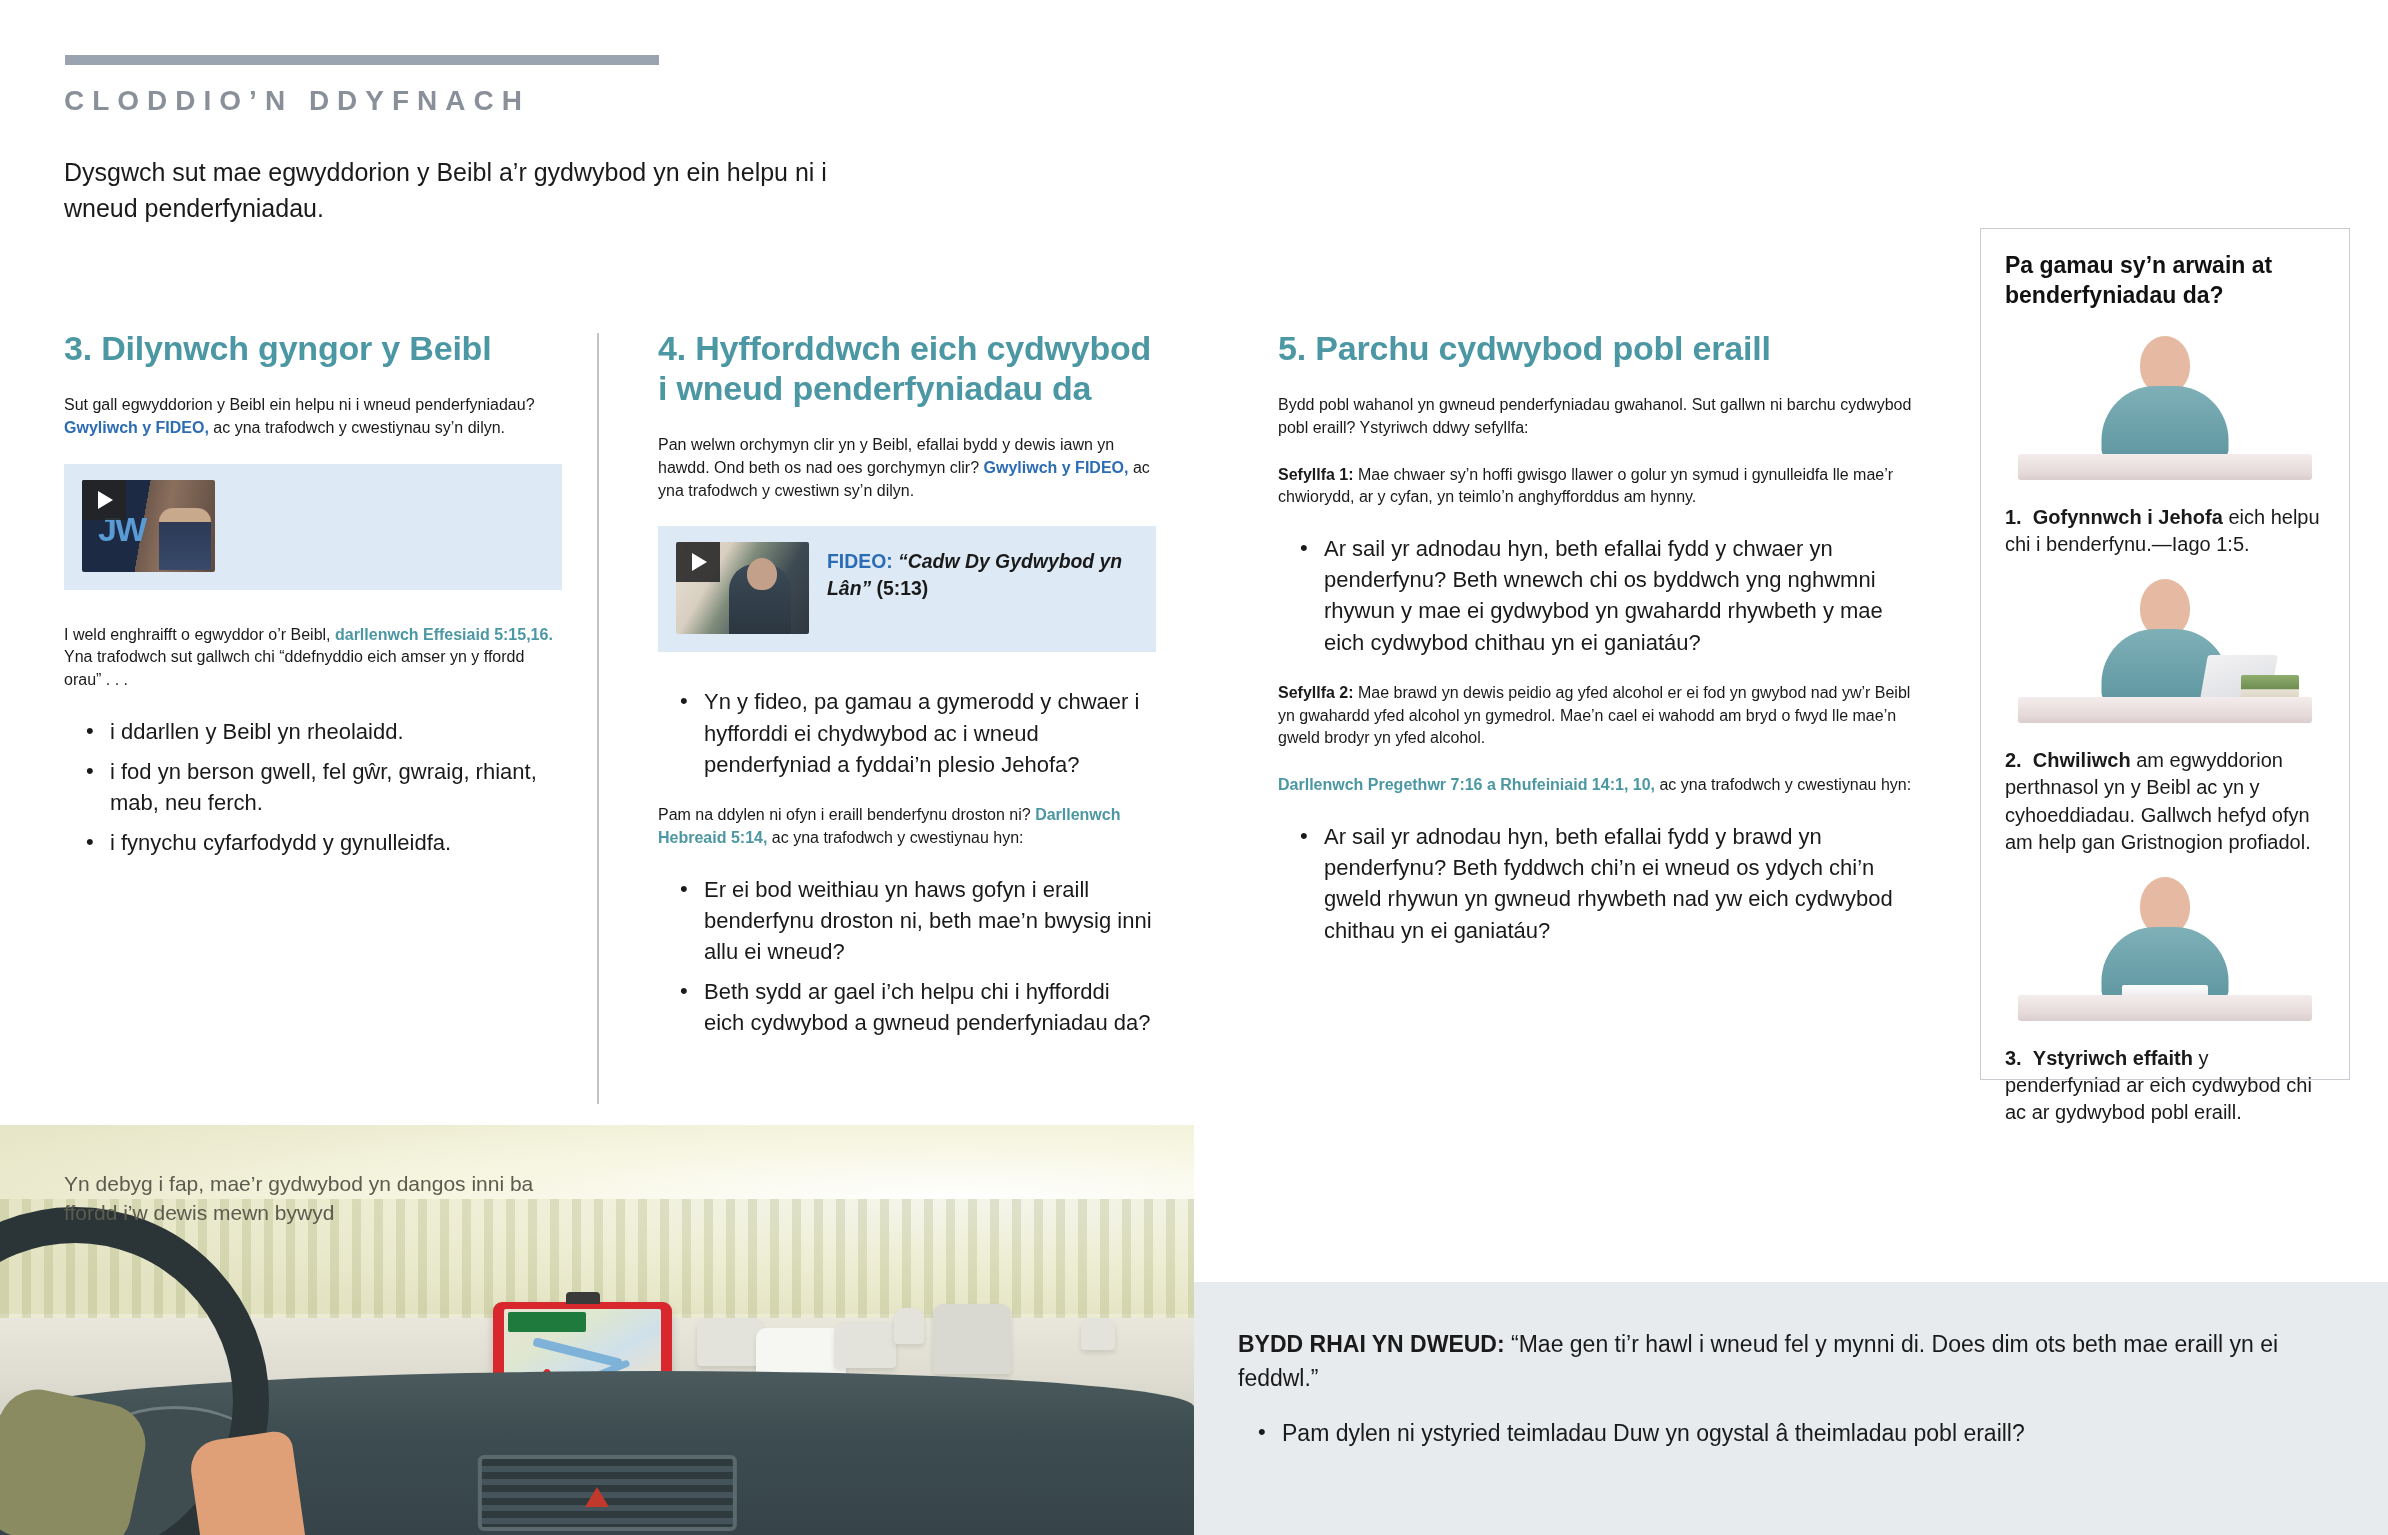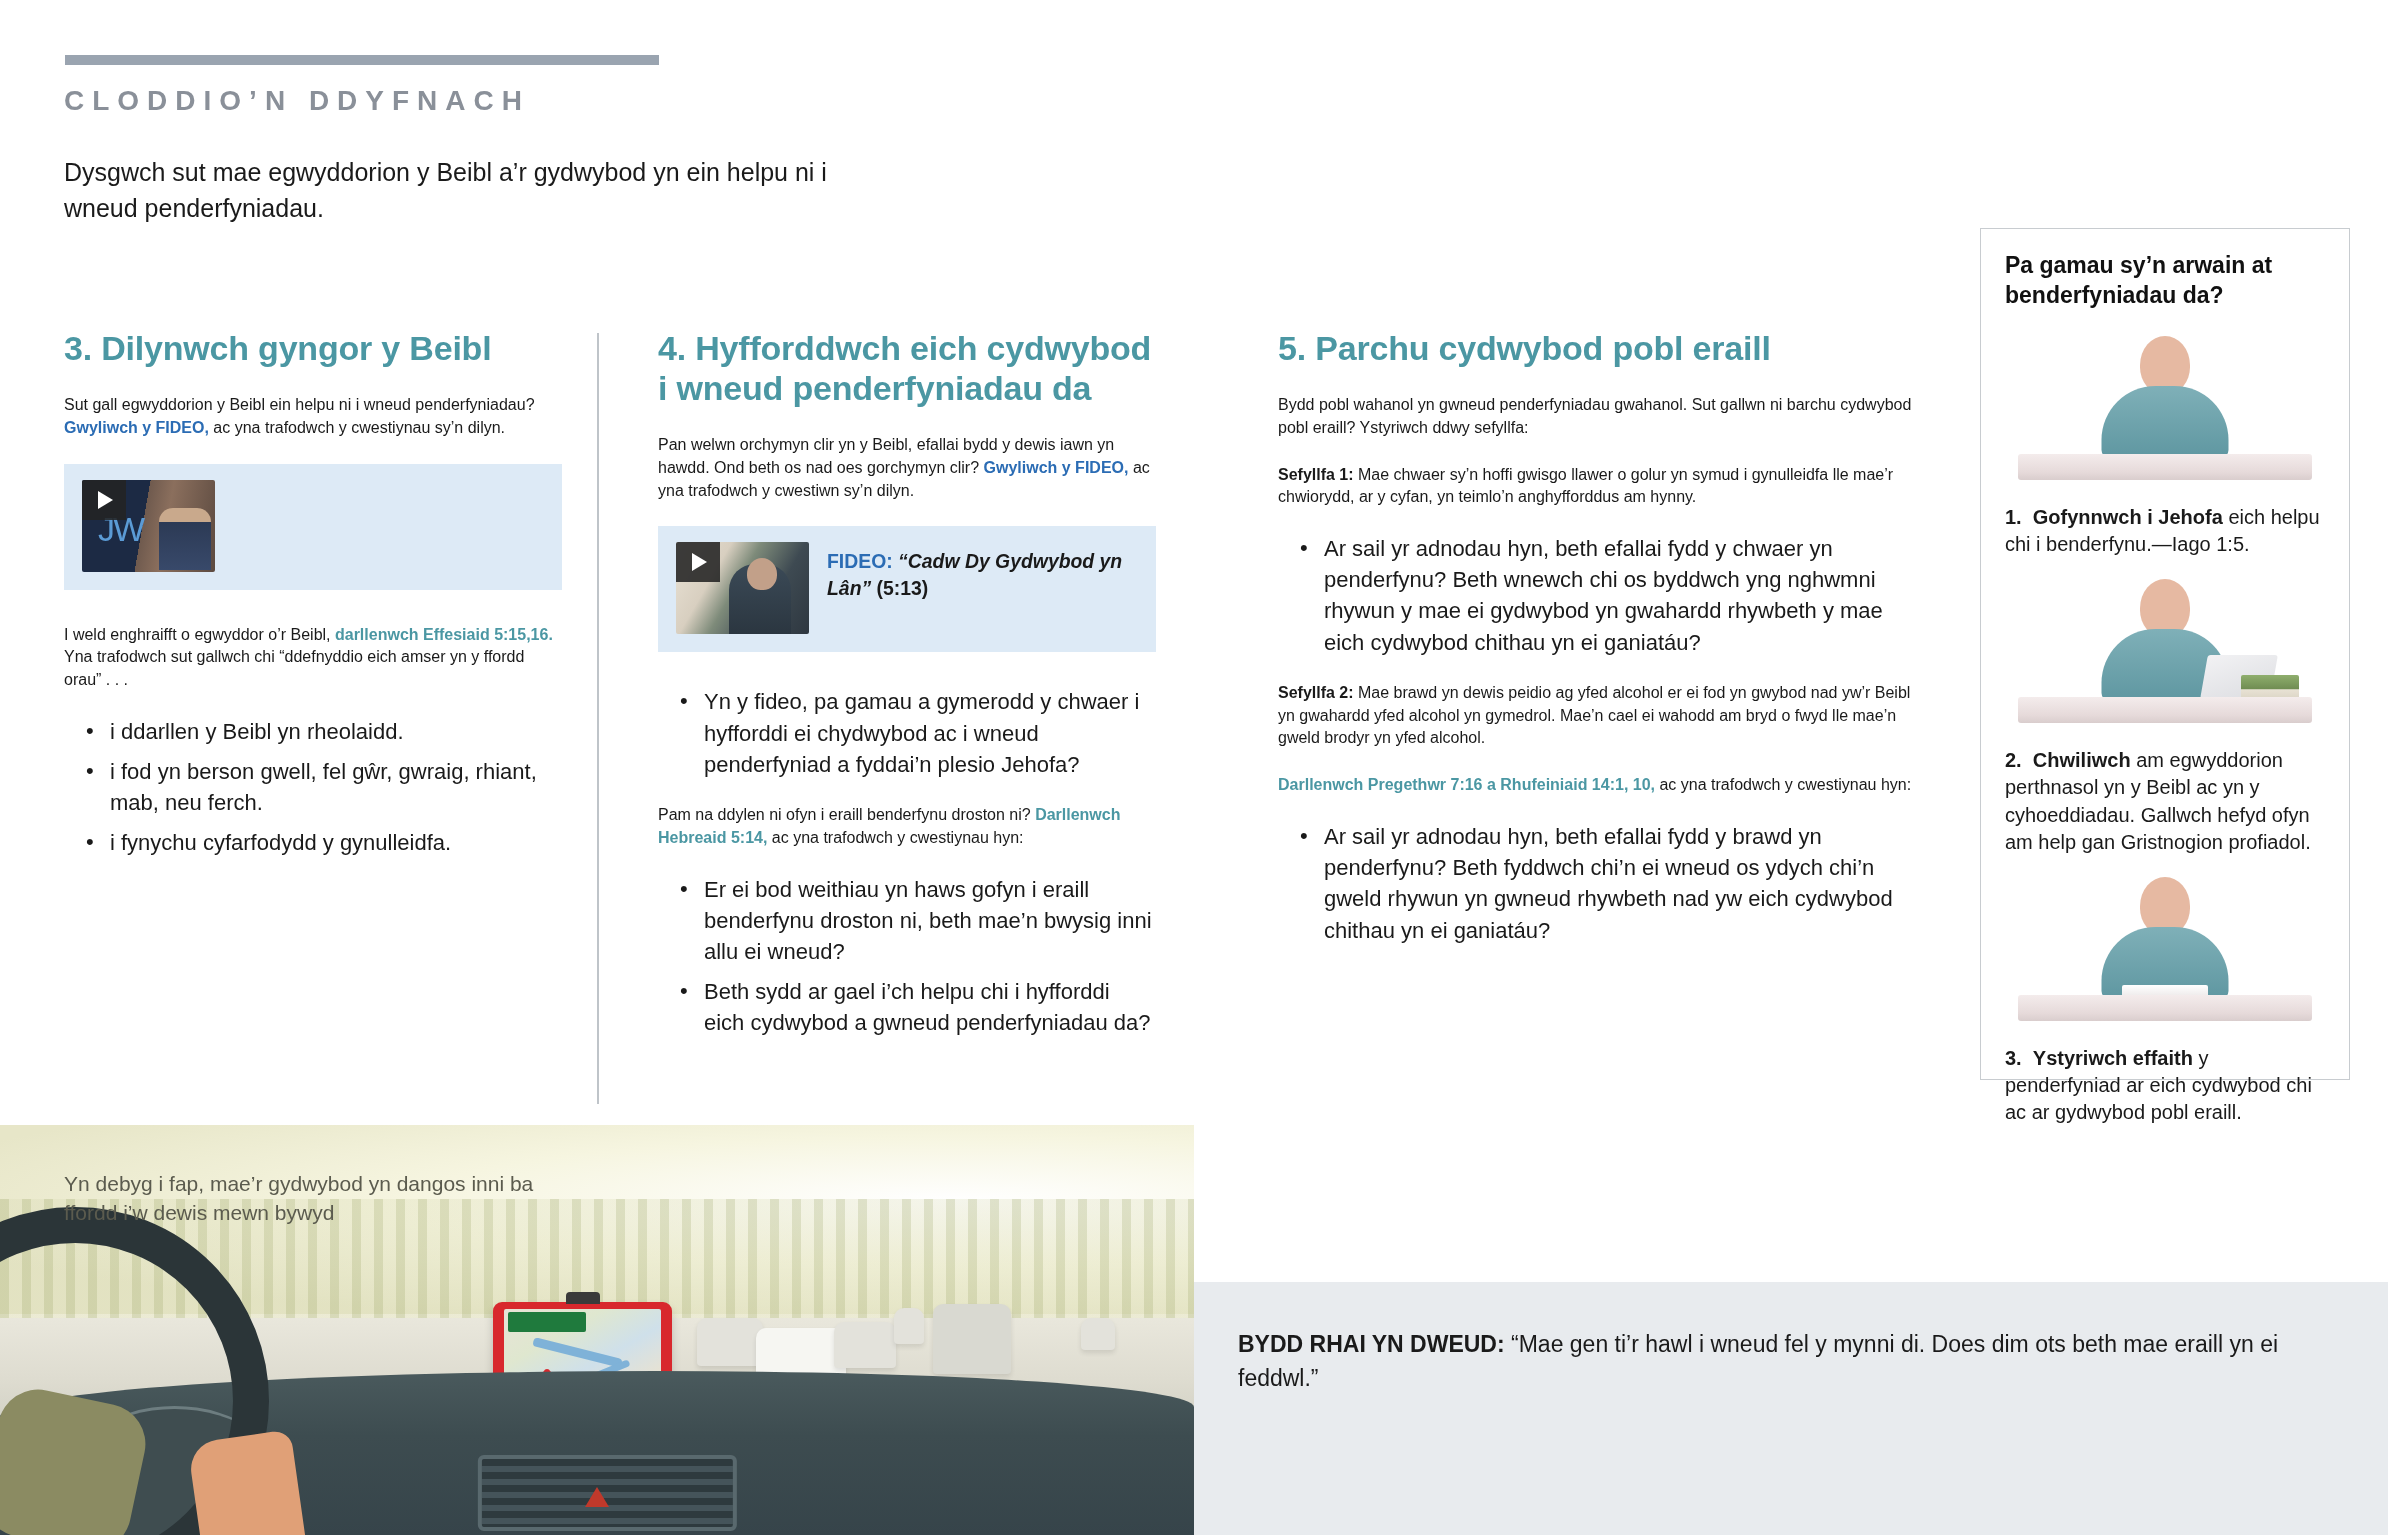--- a/index.html
+++ b/index.html
@@ -79,21 +79,21 @@
   .video .thumb.t1{
     background:
       linear-gradient(100deg,#1c2a44 0%,#1c2a44 46%,#6f5a4e 46%,#8b6f5d 62%,#5c4a40 100%);
   }
   .video .thumb.t1:after{
     content:""; position:absolute; right:4px; bottom:2px; width:52px; height:62px;
     background:linear-gradient(180deg,#c9a98c 0%,#c9a98c 22%,#2c3a55 23%,#38496a 100%);
     border-radius:14px 14px 0 0;
   }
   .video .thumb.t1 .jw{
-    position:absolute; left:16px; top:30px; font-size:34px; font-weight:400;
+    position:absolute; left:16px; top:30px; font-size:34px; font-weight:700;
     color:#5b9bd5; letter-spacing:-2px; z-index:2;
   }
   .video .thumb.t2{
     background:linear-gradient(120deg,#eae3d6 0%,#d8cfc0 30%,#7e8b7a 46%,#3e4a52 70%,#2e3740 100%);
   }
   .video .thumb.t2:after{
     content:""; position:absolute; right:18px; bottom:0; width:62px; height:70px;
     background:linear-gradient(180deg,#3b4a57 0%,#2b3640 100%);
     border-radius:26px 26px 0 0;
   }
@@ -487,15 +487,18 @@
   <div class="sleeve"></div>
   <div class="hand"></div>
 </div>
 <div class="photo-caption">Yn debyg i fap, mae’r gydwybod yn dangos inni ba ffordd i’w dewis mewn bywyd</div>
 
 <div class="greypanel">
   <div class="inner">
     <p>
       <span class="lead">BYDD RHAI YN DWEUD:</span><span> “Mae gen ti’r hawl i wneud fel y mynni di. Does dim ots beth mae eraill yn ei feddwl.”</span>
     </p>
+    <ul>
+      <li>Pam dylen ni ystyried teimladau Duw yn ogystal â theimladau pobl eraill?</li>
+    </ul>
   </div>
 </div>
 
 
 </body></html>

